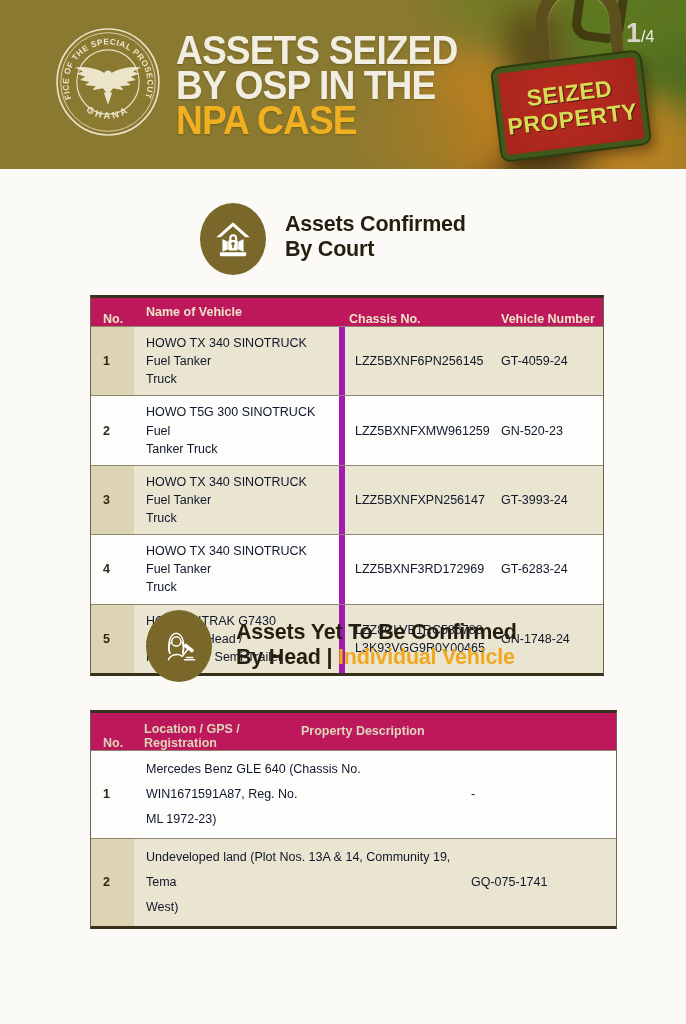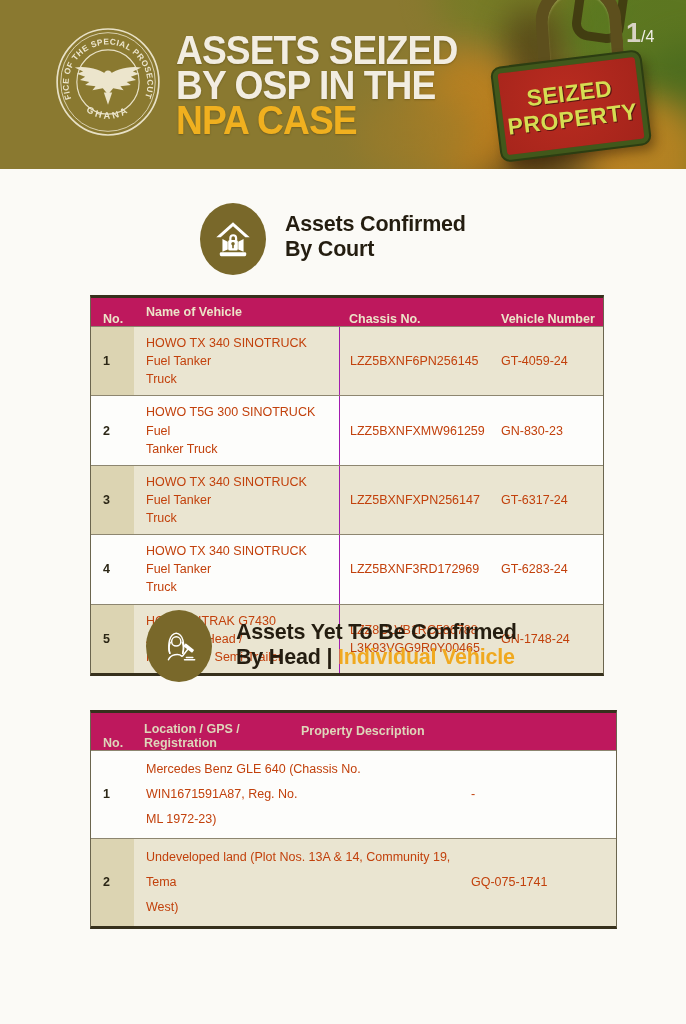--- a/index.html
+++ b/index.html
@@ -49,30 +49,30 @@
   
   .data-table{position:absolute;border-top:3px solid #36301c;border-bottom:3px solid #36301c;border-left:1px solid #6b654e;border-right:1px solid #6b654e;background:#fff;}
   .table-1{left:90px;top:295px;width:512px;}
   .table-2{left:90px;top:710px;width:525px;}
   .t-head{display:flex;background:#be185d;color:#ece4c8;min-height:27px;align-items:flex-end;}
   .t-hcell{font-size:12.5px;font-weight:700;box-sizing:border-box;}
   .table-2 .t-hcell{font-weight:600;color:#ded6ba;}
   .t-row{display:flex;border-top:1px solid #8d8670;}
   .t-row.beige{background:#eae5d1;}
   .t-row.white{background:#fdfdfb;}
-  .t-cell{font-size:12.5px;box-sizing:border-box;display:flex;align-items:center;white-space:pre-line;line-height:1.45;color:#c2410c;}
+  .t-cell{font-size:12.5px;box-sizing:border-box;display:flex;align-items:center;white-space:pre-line;line-height:1.45;color:#0f172a;}
   .t-row .c0{font-weight:700;color:#2c2716;}
   .t-row.beige .c0{background:#dcd4b2;}
   
   .table-1 .c0{width:43px;padding-left:12px;}
   .table-1 .c1{width:205px;padding:7px 8px 7px 12px;}
   .table-1 .c2{width:152px;padding-left:10px;}
   .table-1 .c3{flex:1;padding-left:10px;}
   .table-1 .t-row{min-height:44px;}
-  .table-1 .t-row .c2{border-left:1px solid #a21caf;}
+  .table-1 .t-row .c2{border-left:6px solid #a21caf;}
   
   .table-2 .c0{width:43px;padding-left:12px;}
   .table-2 .c1{width:327px;padding:6px 8px 6px 12px;line-height:2;}
   .table-2 .c2{flex:1;padding-left:10px;}
   .table-2 .t-row{min-height:53px;}
   
   .footer{position:absolute;left:0;top:973px;width:686px;height:51px;background:linear-gradient(#8d7c31,#857427);
     display:flex;align-items:center;justify-content:center;gap:7px;}
   .footer .site{font-size:15px;letter-spacing:9px;color:#f3f0e3;margin-right:-9px;}
   .svg-block{display:block;}
@@ -161,28 +161,28 @@
         <div class="t-cell c1">HOWO TX 340 SINOTRUCK Fuel Tanker
 Truck</div>
         <div class="t-cell c2">LZZ5BXNF6PN256145</div>
         <div class="t-cell c3">GT-4059-24</div>
       </div>
       <div class="t-row white">
         <div class="t-cell c0">2</div>
         <div class="t-cell c1">HOWO T5G 300 SINOTRUCK Fuel
 Tanker Truck</div>
         <div class="t-cell c2">LZZ5BXNFXMW961259</div>
-        <div class="t-cell c3">GN-830-23</div>
+        <div class="t-cell c3">GN-520-23</div>
       </div>
       <div class="t-row beige">
         <div class="t-cell c0">3</div>
         <div class="t-cell c1">HOWO TX 340 SINOTRUCK Fuel Tanker
 Truck</div>
         <div class="t-cell c2">LZZ5BXNFXPN256147</div>
-        <div class="t-cell c3">GT-6317-24</div>
+        <div class="t-cell c3">GT-3993-24</div>
       </div>
       <div class="t-row white">
         <div class="t-cell c0">4</div>
         <div class="t-cell c1">HOWO TX 340 SINOTRUCK Fuel Tanker
 Truck</div>
         <div class="t-cell c2">LZZ5BXNF3RD172969</div>
         <div class="t-cell c3">GT-6283-24</div>
       </div>
       <div class="t-row beige">
         <div class="t-cell c0">5</div>

